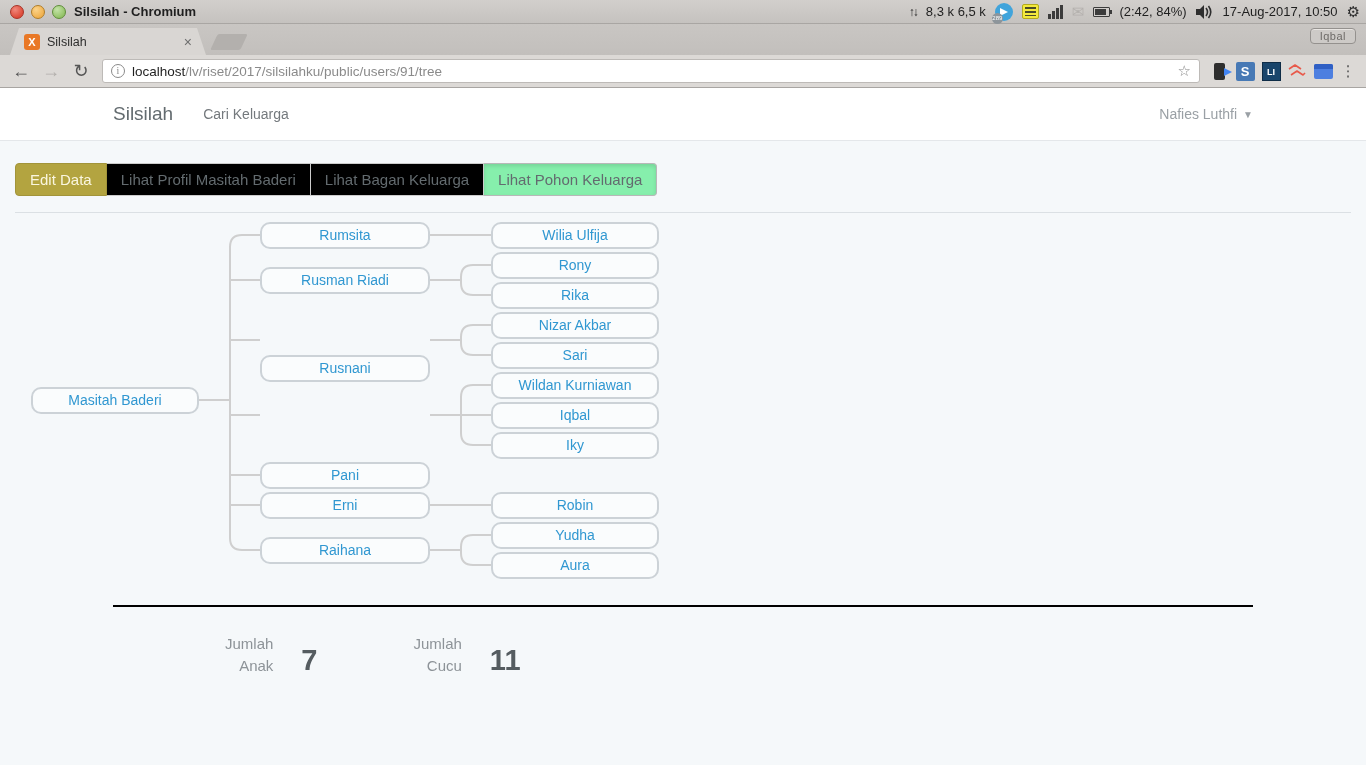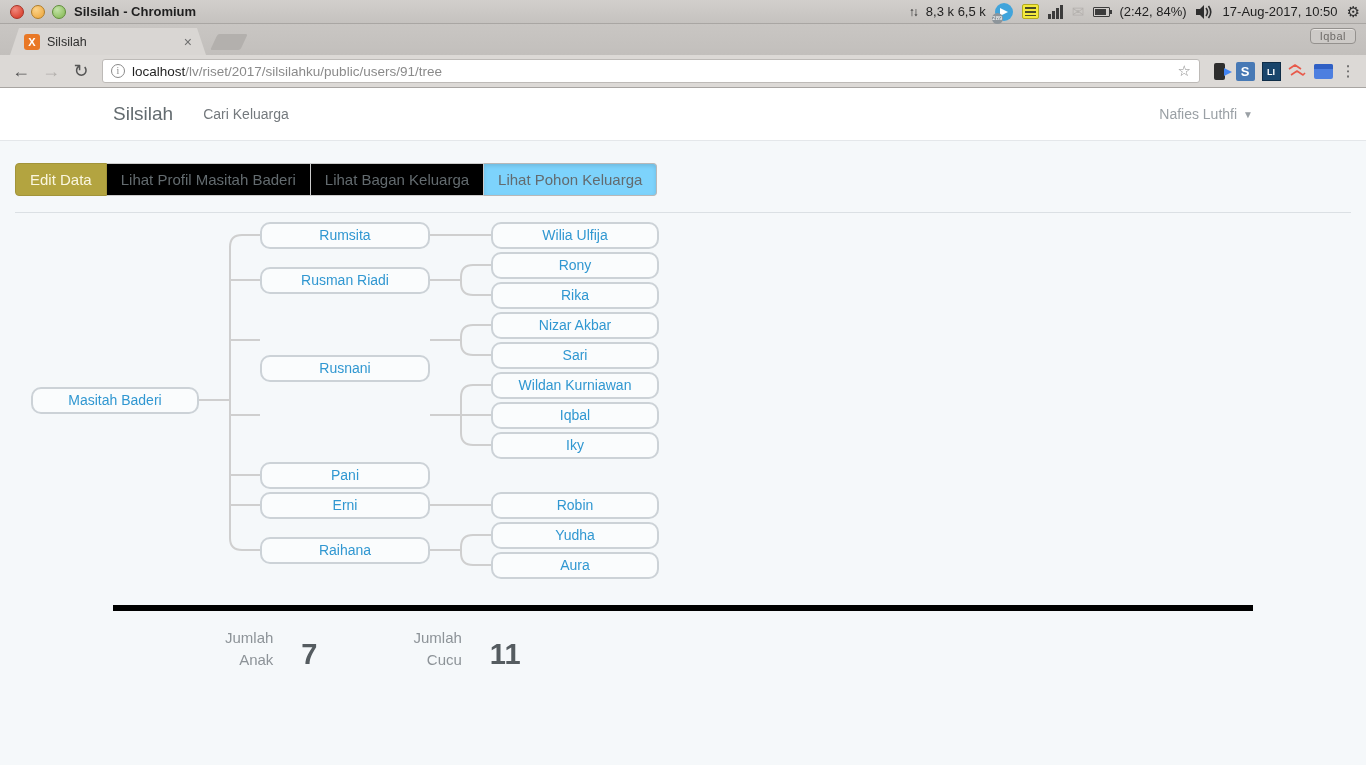--- a/index.html
+++ b/index.html
@@ -67,30 +67,30 @@
 
   .content { padding:0 15px; }
   .page-header { display:flex; align-items:center; justify-content:space-between; padding-top:22px; }
   .page-title { font-size:34px; font-weight:normal; color:#5d6569; letter-spacing:0.5px; }
   .page-subtitle { font-size:22px; color:#989da1; margin-left:8px; }
   .btn-group { display:flex; }
   .btn { font-size:15px; color:#636b6f; background:#000000; border:1px solid #ccc; padding:7px 14px; border-left-width:0; white-space:nowrap; }
   .btn:first-child { border-left-width:1px; border-radius:4px 0 0 4px; }
   .btn:last-child { border-radius:0 4px 4px 0; }
   .btn-gold { background:#b3a440; border-color:#a2943a; color:#faf6df; }
-  .btn-active { background:#7dd3fc; border-color:#b8b8b8; box-shadow:inset 0 2px 4px rgba(0,0,0,.12);text-align:center; }
+  .btn-active { background:#86efac; border-color:#b8b8b8; box-shadow:inset 0 2px 4px rgba(0,0,0,.12);text-align:center; }
   .header-hr { border:none; border-top:1px solid #dbe0e4; margin-top:16px; }
 
   
   .tree { position:relative; height:374px; }
   .tree svg { position:absolute; left:0; top:0; }
   .tree-node { position:absolute; height:27px; background:#fafcfd; border:2px solid #ccd2d7; border-radius:10px; color:#3097d1; font-size:14px; display:flex; align-items:center; justify-content:center; cursor:pointer; }
 
   
-  .stats-wrap { width:1140px; margin:18px auto 0; border-top:6px solid #000000; padding-top:16px; }
+  .stats-wrap { width:1140px; margin:18px auto 0; border-top:2px solid #000000; padding-top:26px; }
   .stats-row { display:flex; gap:96px; padding-left:112px; }
   .stat { display:flex; align-items:flex-end; gap:28px; }
   .stat-label { text-align:right; font-size:15px; color:#8d9398; line-height:1.45; }
   .stat-value { font-size:29px; font-weight:bold; color:#555c60; line-height:1; padding-bottom:2px; }
 </style>
 </head>
 <body>
 
 <div class="panel">
   <div class="winbtns">

